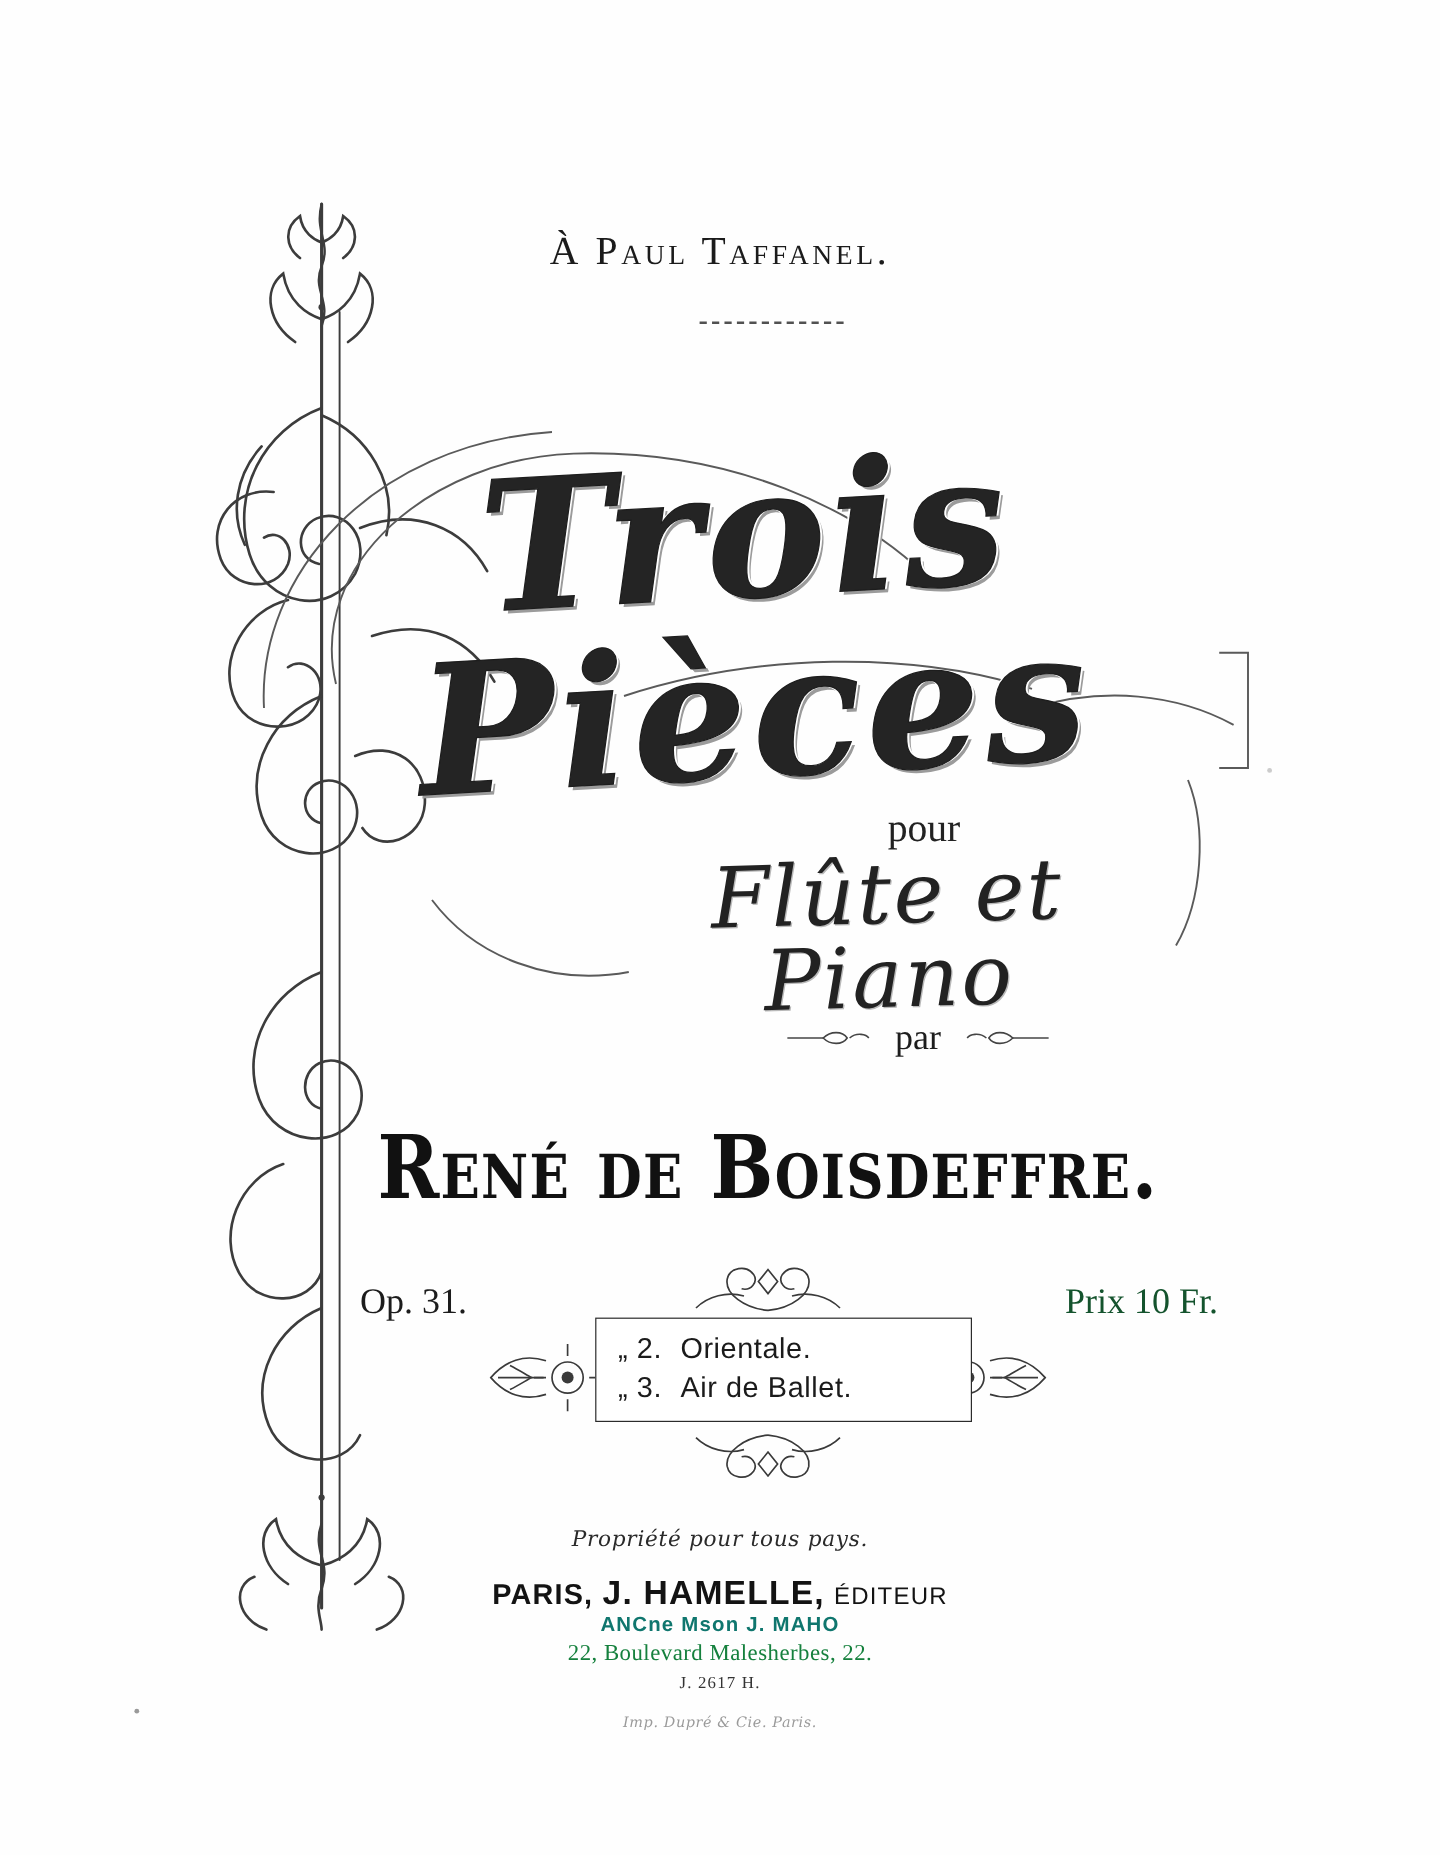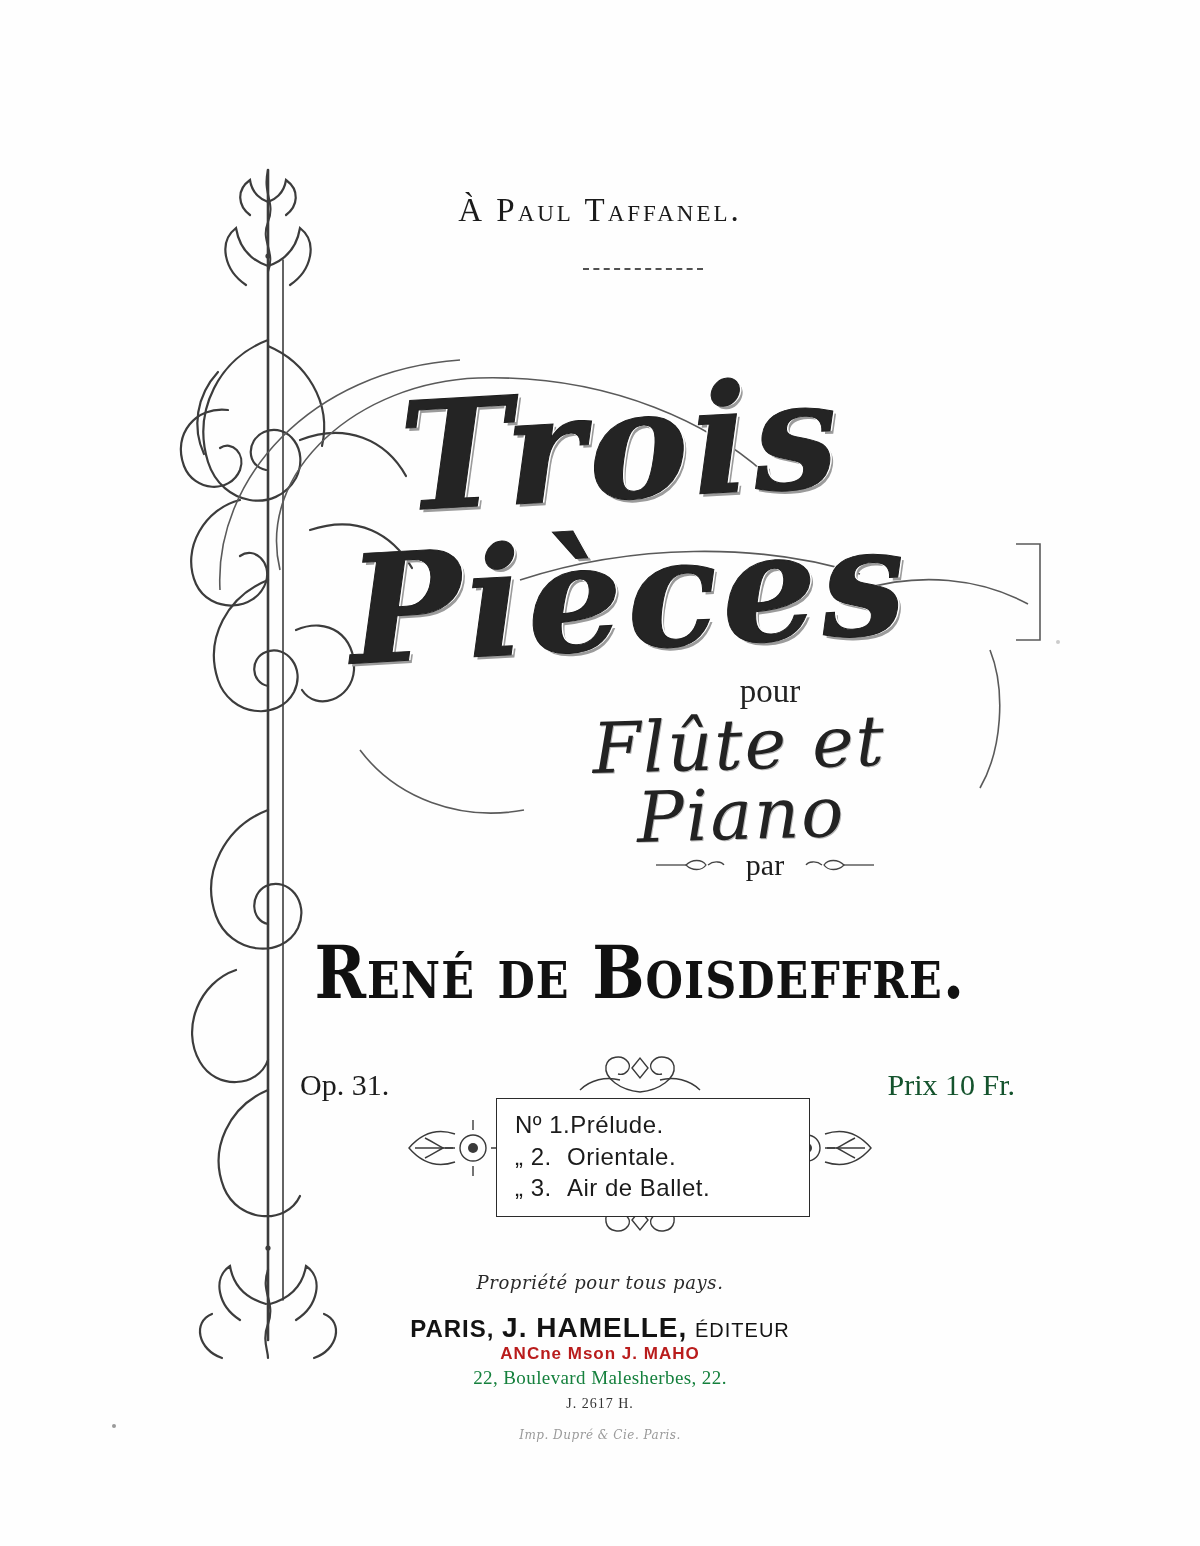--- a/index.html
+++ b/index.html
@@ -237,21 +237,21 @@
   .publisher-sub {
     position: absolute;
     top: 1344px;
     left: 0;
     width: 1200px;
     text-align: center;
     font-family: "Liberation Sans", sans-serif;
     font-size: 17px;
     font-weight: bold;
     letter-spacing: 1px;
-    color: #b91c1c;
+    color: #0f766e;
   }
   .address {
     position: absolute;
     top: 1367px;
     left: 0;
     width: 1200px;
     text-align: center;
     font-family: "Liberation Serif", serif;
     font-size: 19px;
     color: #15803d;
@@ -415,23 +415,20 @@
     <path d="M120 4 C100 6 84 18 86 30 C88 40 102 42 108 34 C112 28 106 20 98 22"></path>
     <path d="M120 4 C140 6 156 18 154 30 C152 40 138 42 132 34 C128 28 134 20 142 22"></path>
     <path d="M60 6 C70 16 86 20 100 16"></path>
     <path d="M180 6 C170 16 154 20 140 16"></path>
     <path d="M112 28 L120 38 L128 28 L120 18 Z"></path>
   </svg>
 
   <div class="contents-box">
     <ol>
       <li>
-        <span class="num">Nº 1.</span><span>Prélude.</span>
-      </li>
-      <li>
         <span class="num">„ 2.</span><span>Orientale.</span>
       </li>
       <li>
         <span class="num">„ 3.</span><span>Air de Ballet.</span>
       </li>
     </ol>
   </div>
 
   <div class="propriete">Propriété pour tous pays.</div>
 

